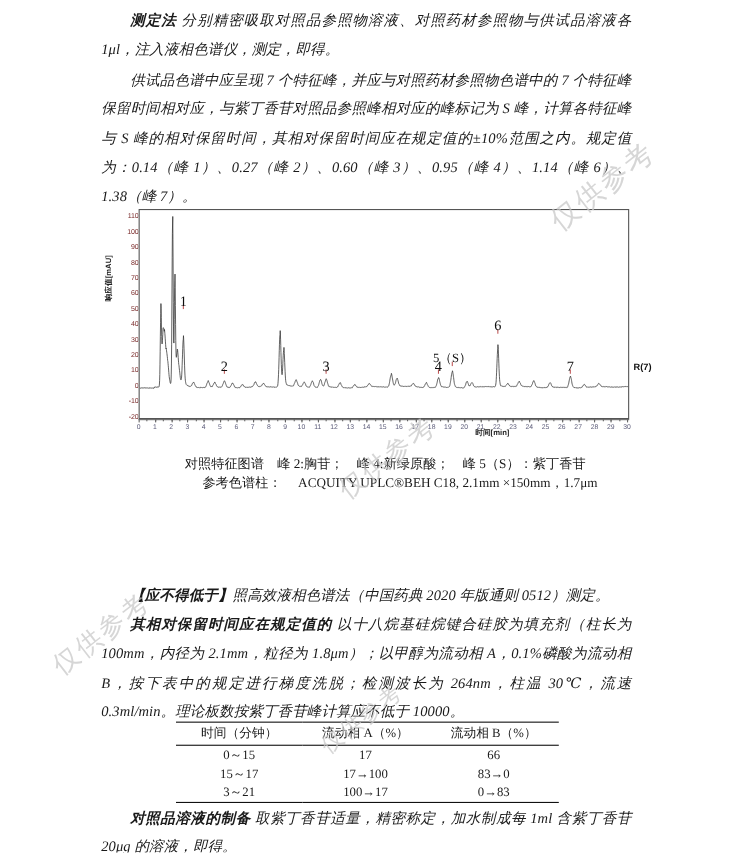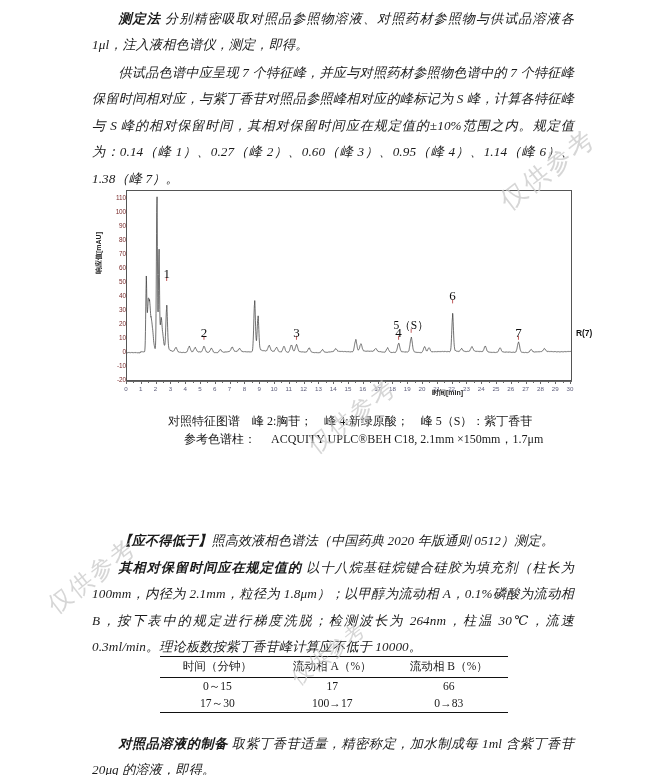--- a/index.html
+++ b/index.html
@@ -397,22 +397,27 @@
         <th style="width:33%">流动相 A（%）</th>
         <th style="width:34%">流动相 B（%）</th>
       </tr>
     </thead>
     <tbody>
       <tr>
         <td>0～15</td>
         <td>17</td>
         <td>66</td>
       </tr>
+      <tr>
+        <td>15～17</td>
+        <td>17→100</td>
+        <td>83→0</td>
+      </tr>
       <tr class="botrule">
-        <td>17～30</td>
+        <td>3～21</td>
         <td>100→17</td>
         <td>0→83</td>
       </tr>
     </tbody>
   </table>
 
   <div class="para indent" style="top:731px;">
     <span class="b">对照品溶液的制备</span>
     <span>取紫丁香苷适量，精密称定，加水制成每 1ml 含紫丁香苷 20μg 的溶液，即得。</span>
   </div>

